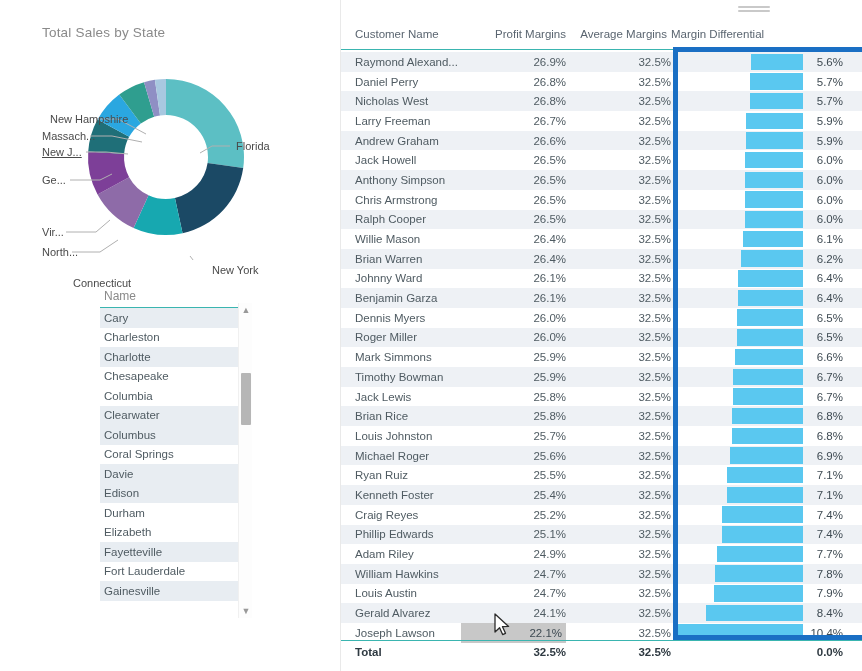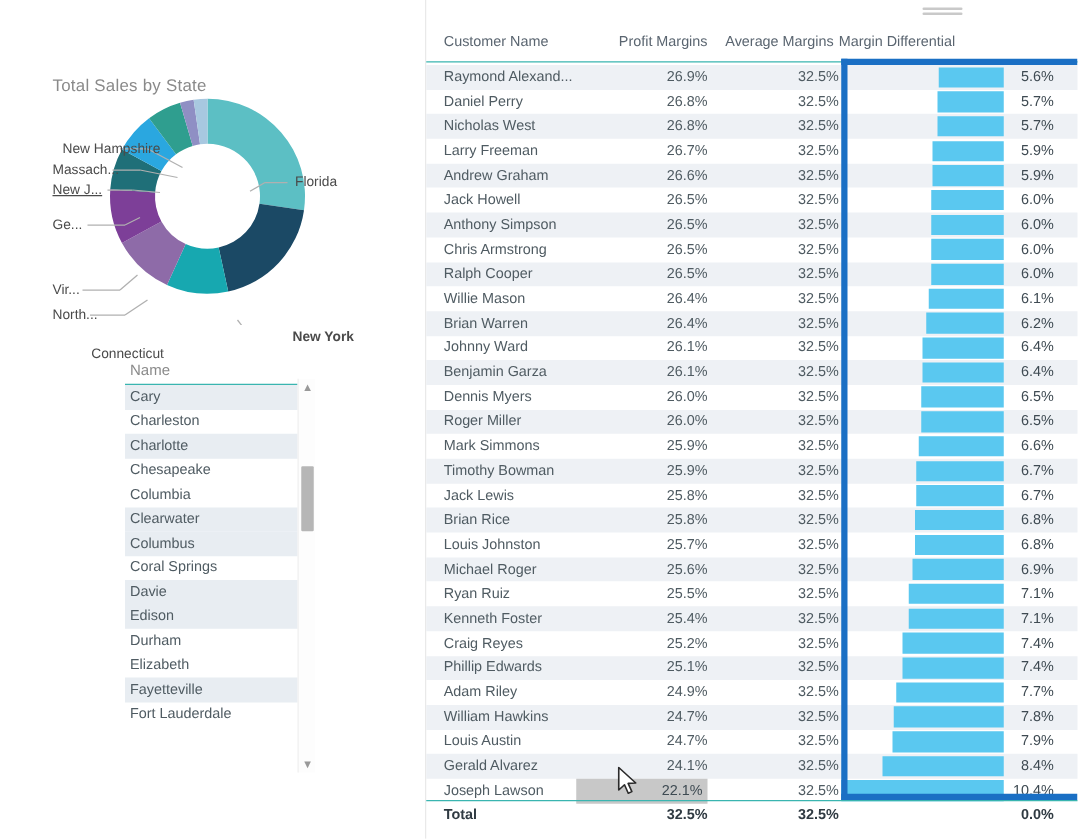--- a/index.html
+++ b/index.html
@@ -9,21 +9,21 @@
     background:#ffffff;
     position:relative;
     -webkit-font-smoothing:antialiased;
   }
 
   
   #left-panel { position:absolute; left:0; top:0; width:330px; height:671px; background:#fff; }
 
   #donut-title {
     position:absolute; left:42px; top:25px;
-    font-size:13.5px; color:#8a8a8a; letter-spacing:.2px; white-space:nowrap;margin-top:36px;
+    font-size:13.5px; color:#8a8a8a; letter-spacing:.2px; white-space:nowrap;
   }
 
   #donut-wrap { position:absolute; left:0; top:50px; width:330px; height:210px; }
   #donut-svg { position:absolute; left:0; top:0; }
 
   .donut-label {
     position:absolute; font-size:11px; color:#4a4a4a; white-space:nowrap;
   }
   .donut-label.r { text-align:left; }
   .donut-label.l { text-align:right; }
@@ -165,21 +165,21 @@
           <path d="M66,182 L96,182"></path>
           <path d="M96,182 L110,170"></path>
           <path d="M72,202 L100,202"></path>
           <path d="M100,202 L118,190"></path>
           <path d="M144,232 L162,232"></path>
           <path d="M162,232 L158,214"></path>
         </g>
     </svg>
     <div id="donut-labels">
         <div class="donut-label r" style="left: 236px; top: 90px;">Florida</div>
-        <div class="donut-label r" style="left: 234px; top: 214px; font-weight: bold;">New York</div>
+        <div class="donut-label r" style="left: 212px; top: 214px;">New York</div>
         <div class="donut-label l" style="left: 50px; top: 63px;">New Hampshire</div>
         <div class="donut-label l" style="left: 42px; top: 80px;">Massach...</div>
         <div class="donut-label l" style="left: 42px; top: 96px; text-decoration: underline;">New J...</div>
         <div class="donut-label l" style="left: 42px; top: 124px;">Ge...</div>
         <div class="donut-label l" style="left: 42px; top: 176px;">Vir...</div>
         <div class="donut-label l" style="left: 42px; top: 196px;">North...</div>
         <div class="donut-label l" style="left: 73px; top: 227px;">Connecticut</div>
       </div>
   </div>
 
@@ -193,20 +193,21 @@
         <div class="slicer-item">Columbia</div>
         <div class="slicer-item alt">Clearwater</div>
         <div class="slicer-item alt">Columbus</div>
         <div class="slicer-item">Coral Springs</div>
         <div class="slicer-item alt">Davie</div>
         <div class="slicer-item alt">Edison</div>
         <div class="slicer-item">Durham</div>
         <div class="slicer-item">Elizabeth</div>
         <div class="slicer-item alt">Fayetteville</div>
         <div class="slicer-item">Fort Lauderdale</div>
+        <div class="slicer-item alt">Gainesville</div>
       </div>
   </div>
 
   <div id="slicer-scroll">
     <div class="sb-arrow" id="sb-up">▲</div>
     <div id="sb-thumb"></div>
     <div class="sb-arrow" id="sb-down">▼</div>
   </div>
 </div>
 

